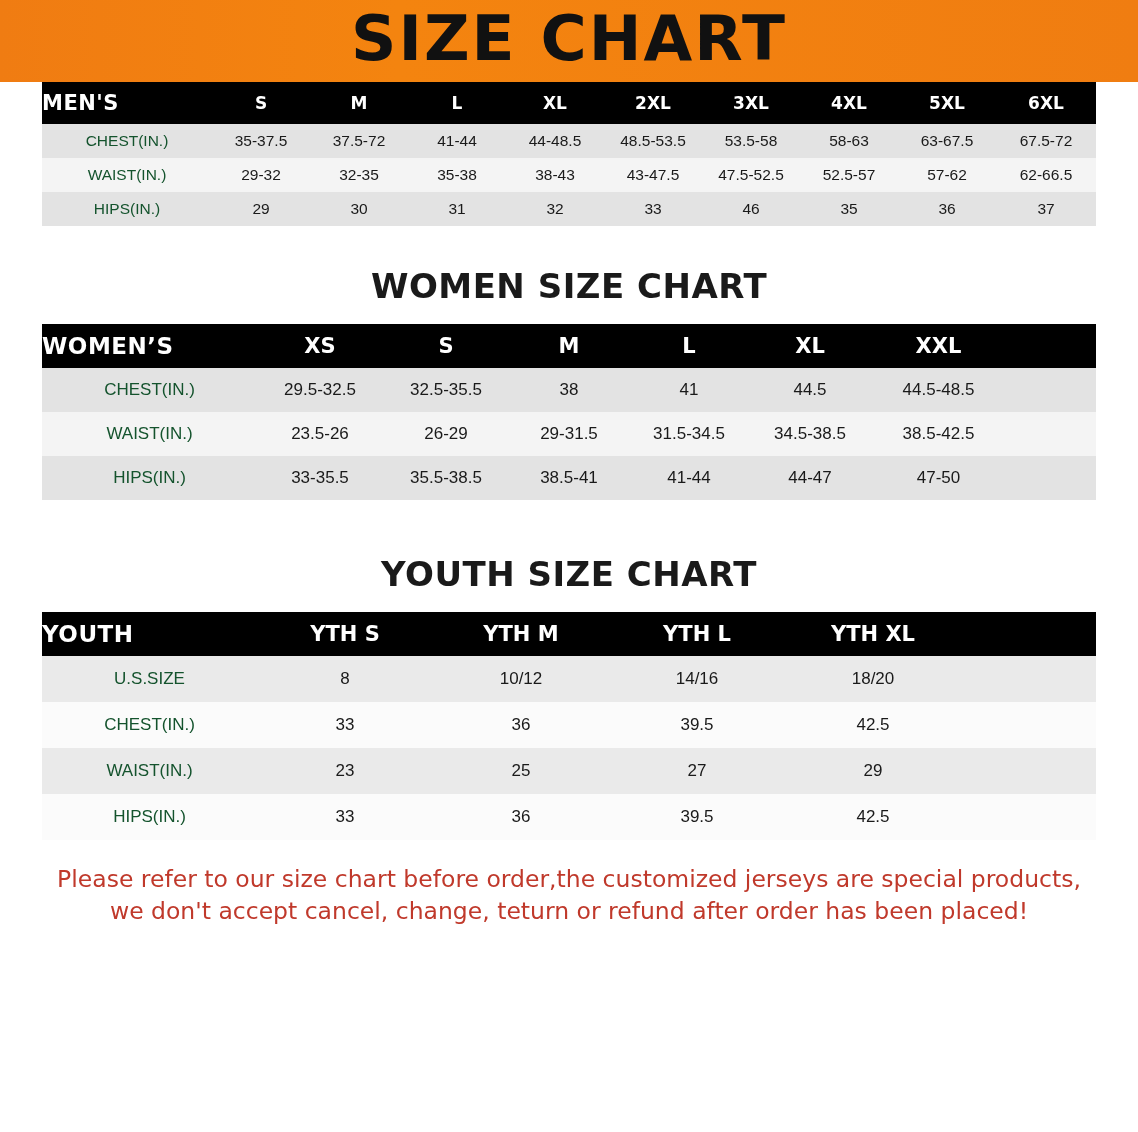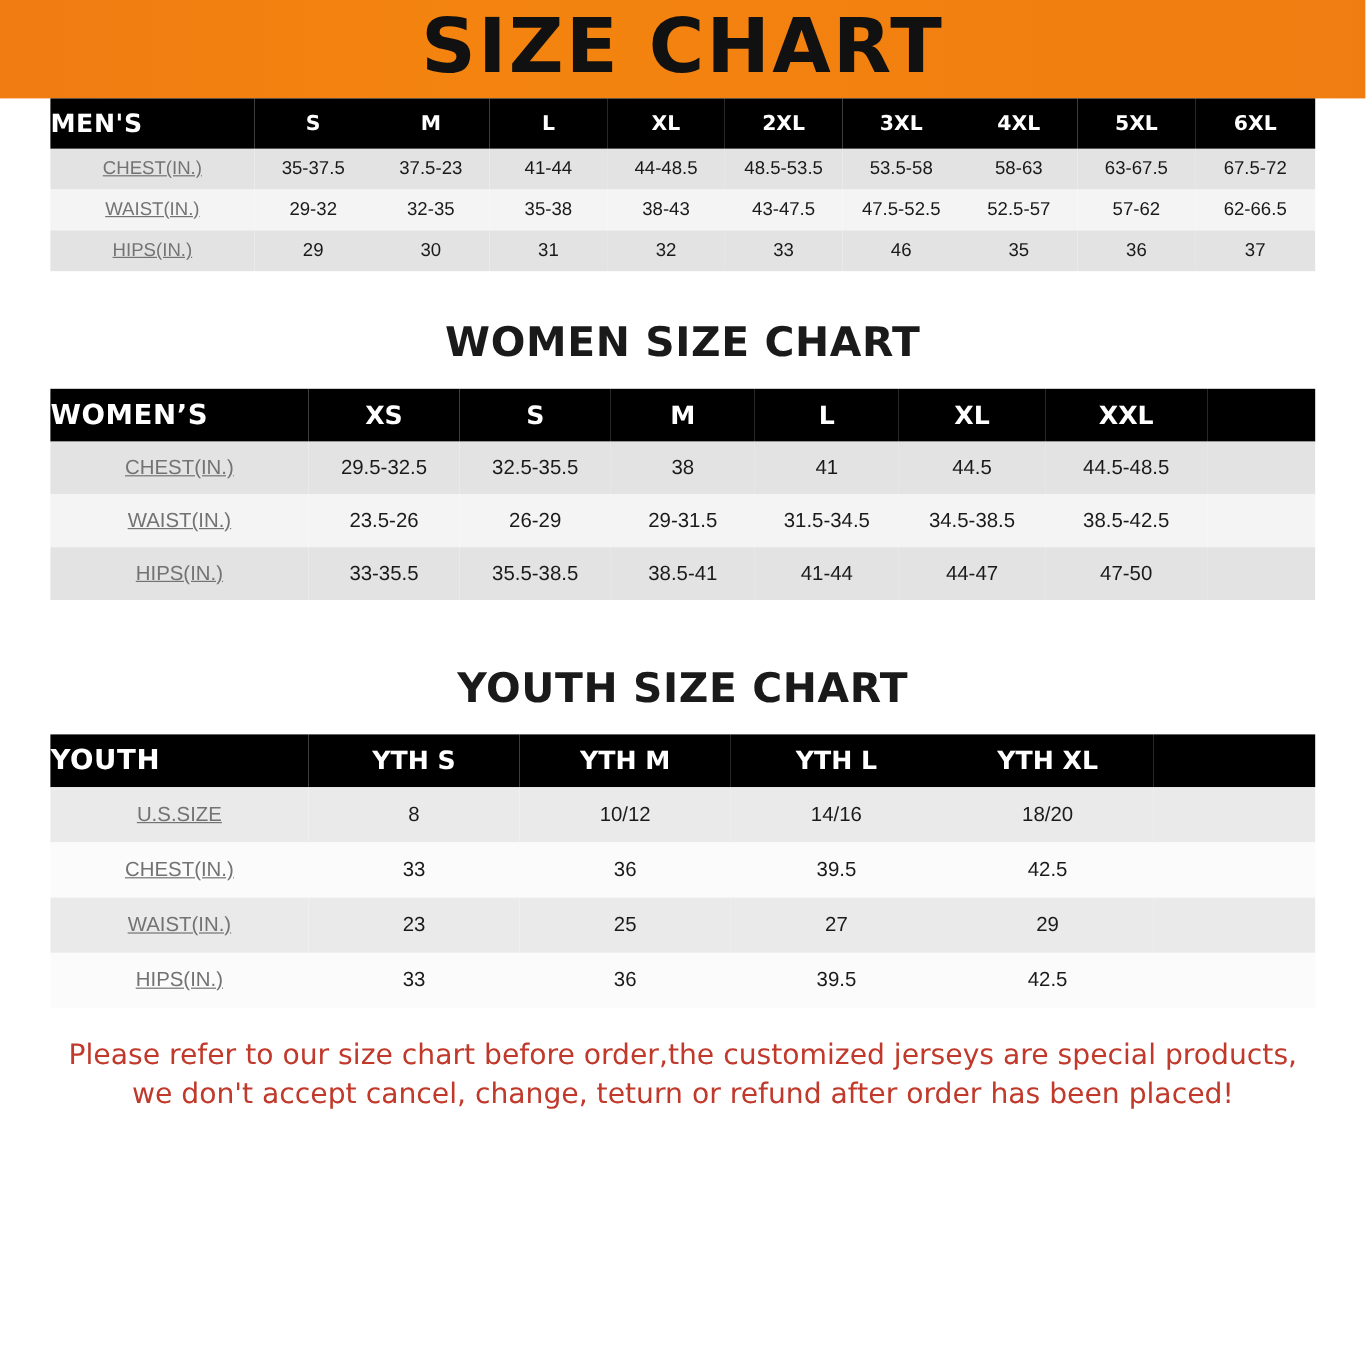--- a/index.html
+++ b/index.html
@@ -75,22 +75,21 @@
     font-size: 22px;
     letter-spacing: 0.5px;
   }
   table.sz tbody td {
     text-align: center;
     color: #1a1a1a;
     font-family: "Liberation Sans", sans-serif;
   }
   table.sz tbody td.lead {
     text-align: center;
-    color: #737373;
-    text-decoration: underline;
+    color: #14532d;
   }
   table.sz tbody tr.odd  td { background: #e3e3e3; }
   table.sz tbody tr.even td { background: #f4f4f4; }
 
   
   #men-table thead th { font-size: 17px; }
   #men-table thead th.lead { font-size: 21px; }
   #men-table tbody td { font-size: 15.5px; padding: 8px 1px; }
   #men-table tbody td.lead { font-size: 15.5px; }
 
@@ -153,21 +152,21 @@
           <th>3XL</th>
           <th>4XL</th>
           <th>5XL</th>
           <th>6XL</th>
         </tr>
       </thead>
       <tbody>
         <tr class="odd">
           <td class="lead">CHEST(IN.)</td>
           <td>35-37.5</td>
-          <td>37.5-23</td>
+          <td>37.5-72</td>
           <td>41-44</td>
           <td>44-48.5</td>
           <td>48.5-53.5</td>
           <td>53.5-58</td>
           <td>58-63</td>
           <td>63-67.5</td>
           <td>67.5-72</td>
         </tr>
         <tr class="even">
           <td class="lead">WAIST(IN.)</td>

